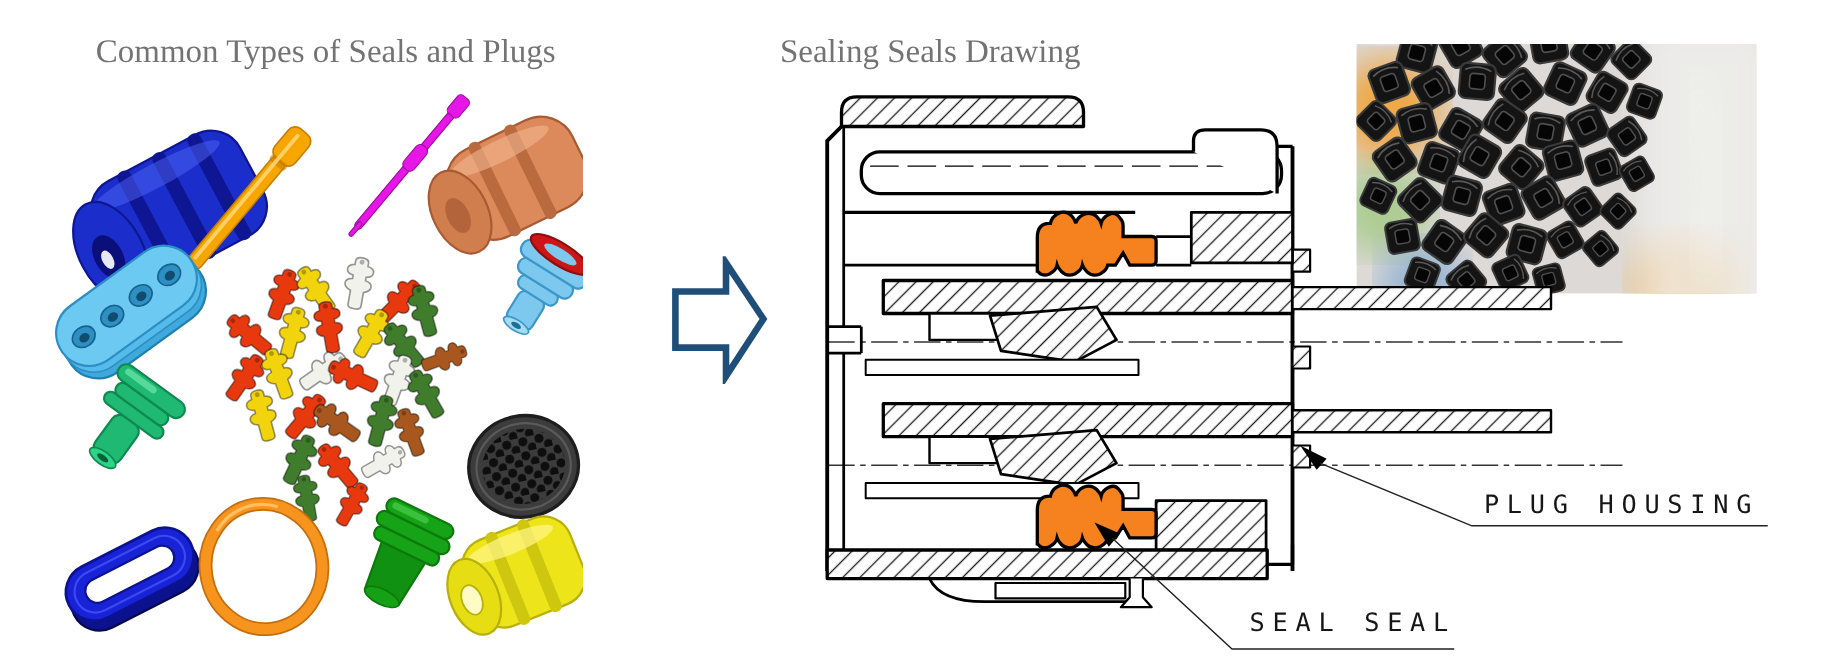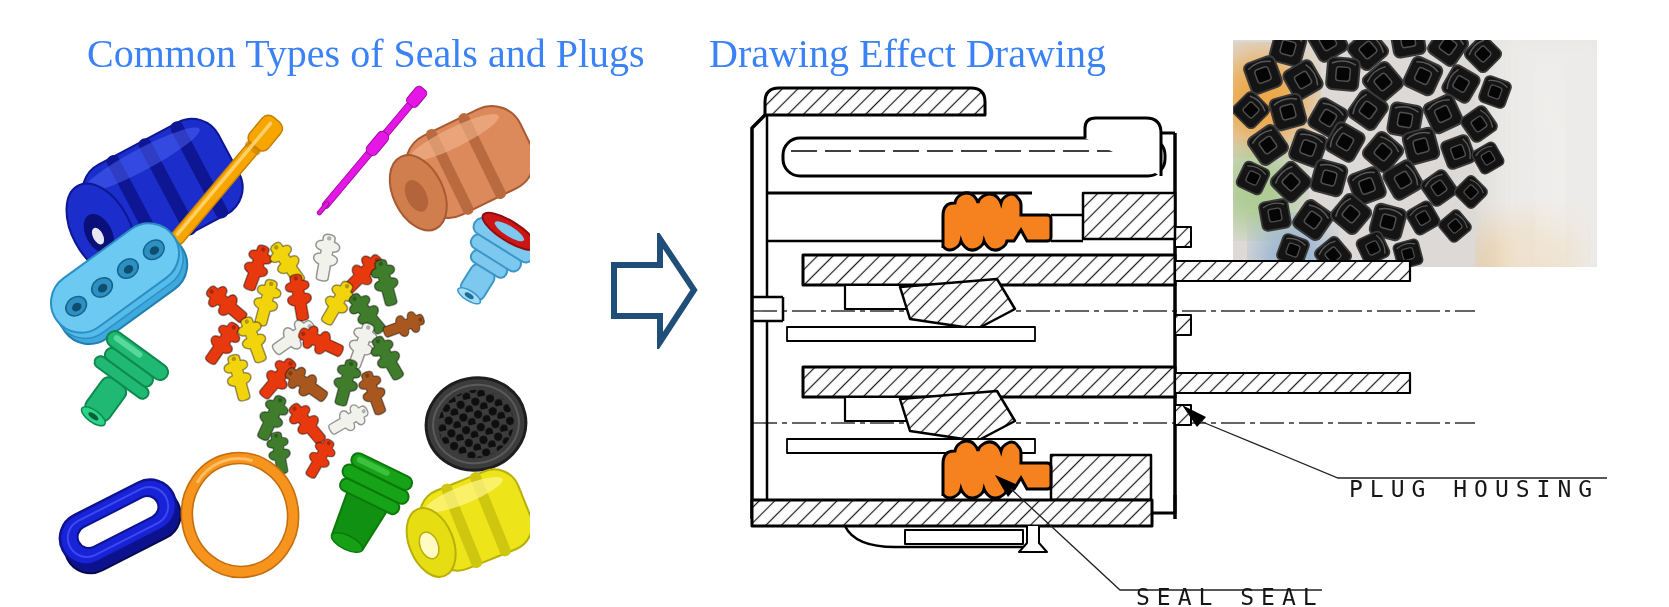--- a/index.html
+++ b/index.html
@@ -1,36 +1,36 @@
 <!DOCTYPE html>
 <html><head>
 <meta charset="utf-8">
 <style>
   html,body{margin:0;padding:0;}
   body{width:1669px;height:607px;position:relative;background:#ffffff;overflow:hidden;
        font-family:"Liberation Sans",sans-serif;}
-  .title{position:absolute;font-family:"Liberation Serif",serif;font-size:40px;
-         color:#3b82f6;white-space:nowrap;}
+  .title{position:absolute;font-family:"Liberation Serif",serif;font-size:30px;
+         color:#737373;white-space:nowrap;}
   #left-title{left:87px;top:30px;}
   #right-title{left:709px;top:30px;}
   .abs{position:absolute;}
   .cad-label{position:absolute;font-family:"DejaVu Sans Mono",monospace;font-size:23px;
-             letter-spacing:7px;color:#161616;white-space:nowrap;margin-top:30px;}
+             letter-spacing:7px;color:#161616;white-space:nowrap;}
   #plug-housing-label{left:1349px;top:446px;}
   #seal-ring-label{left:1136px;top:554px;}
   #photo-frame{left:1233px;top:40px;width:364px;height:227px;overflow:hidden;}
   .c-red{color:#E8380D}.c-yel{color:#F2D40C}.c-wht{color:#F2F2EC}
   .c-grn{color:#3F7D2C}.c-brn{color:#A8581E}
   svg{display:block;}
 </style>
 </head>
 <body>
 
 <div id="left-title" class="title">Common Types of Seals and Plugs</div>
-<div id="right-title" class="title">Drawing Effect Drawing</div>
+<div id="right-title" class="title">Sealing Seals Drawing</div>
 
 <svg class="abs" style="left:25px;top:82px" width="505" height="500" viewBox="0 0 505 500">
   <defs>
     <pattern id="dots" width="15" height="13" patternUnits="userSpaceOnUse">
       <circle cx="4" cy="4" r="4.2" fill="#0E0E0E"></circle>
       <circle cx="11.5" cy="10.5" r="4.2" fill="#0E0E0E"></circle>
     </pattern>
     <g id="ws">
       <path d="M-6,16 Q-6,19 0,19 Q6,19 6,16 L6,3 Q12,1 12,-3 Q12,-7 6,-8 L6,-11 Q12,-12 12,-16 Q12,-20 6,-21 L6,-24 Q6,-28 0,-28 Q-6,-28 -6,-24 L-6,-21 Q-12,-20 -12,-16 Q-12,-12 -6,-11 L-6,-8 Q-12,-7 -12,-3 Q-12,1 -6,3 Z" fill="currentColor" stroke="rgba(0,0,0,0.4)" stroke-width="1.5"></path>
       <circle cx="0" cy="-24" r="2.2" fill="rgba(0,0,0,0.28)"></circle>

